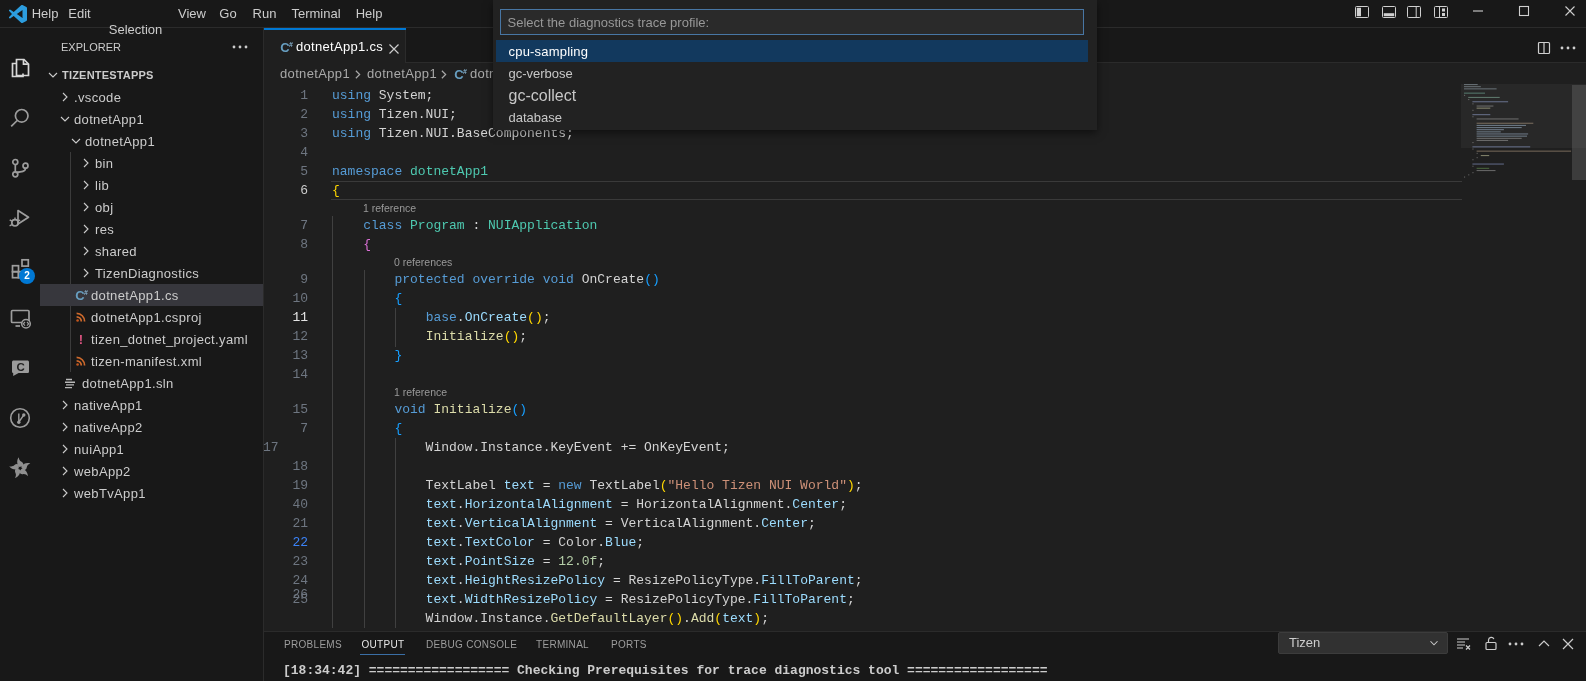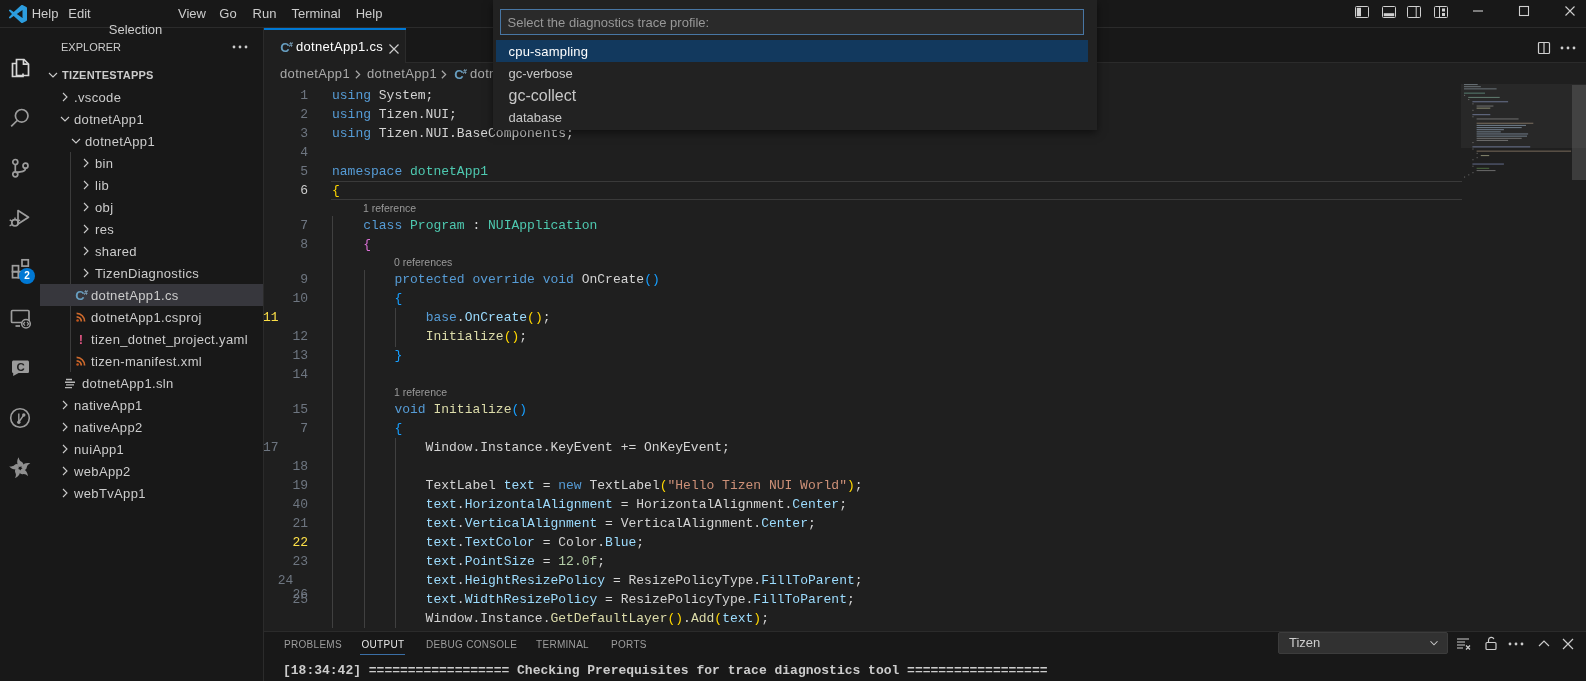--- a/index.html
+++ b/index.html
@@ -299,46 +299,46 @@
 <div class="a" style="left:363px;top:202.1px;color:#999999;font-size:10.5px;line-height:12px;font-family:'Liberation Sans',sans-serif">1 reference</div>
 <div class="a mono" style="left:263px;top:215.6px;width:45px;text-align:right;color:#6e7681;font-size:13px;line-height:19px">7</div>
 <div class="a mono" style="left:332px;top:215.6px;font-size:13px;line-height:19px;white-space:pre"><span style="color:#D4D4D4">    </span><span style="color:#569CD6">class</span><span style="color:#D4D4D4"> </span><span style="color:#4EC9B0">Program</span><span style="color:#D4D4D4"> : </span><span style="color:#4EC9B0">NUIApplication</span></div>
 <div class="a mono" style="left:263px;top:234.6px;width:45px;text-align:right;color:#6e7681;font-size:13px;line-height:19px">8</div>
 <div class="a mono" style="left:332px;top:234.6px;font-size:13px;line-height:19px;white-space:pre"><span style="color:#D4D4D4">    </span><span style="color:#DA70D6">{</span></div>
 <div class="a" style="left:394px;top:256.1px;color:#999999;font-size:10.5px;line-height:12px;font-family:'Liberation Sans',sans-serif">0 references</div>
 <div class="a mono" style="left:263px;top:269.6px;width:45px;text-align:right;color:#6e7681;font-size:13px;line-height:19px">9</div>
 <div class="a mono" style="left:332px;top:269.6px;font-size:13px;line-height:19px;white-space:pre"><span style="color:#D4D4D4">        </span><span style="color:#569CD6">protected</span><span style="color:#D4D4D4"> </span><span style="color:#569CD6">override</span><span style="color:#D4D4D4"> </span><span style="color:#569CD6">void</span><span style="color:#D4D4D4"> </span><span style="color:#D4D4D4">OnCreate</span><span style="color:#179FFF">()</span></div>
 <div class="a mono" style="left:263px;top:288.6px;width:45px;text-align:right;color:#6e7681;font-size:13px;line-height:19px">10</div>
 <div class="a mono" style="left:332px;top:288.6px;font-size:13px;line-height:19px;white-space:pre"><span style="color:#D4D4D4">        </span><span style="color:#179FFF">{</span></div>
-<div class="a mono" style="left:263px;top:307.6px;width:45px;text-align:left;color:#fde047;font-size:13px;line-height:19px">11</div>
+<div class="a mono" style="left:263px;top:307.6px;width:45px;text-align:right;color:#e5e5e5;font-size:13px;line-height:19px">11</div>
 <div class="a mono" style="left:332px;top:307.6px;font-size:13px;line-height:19px;white-space:pre"><span style="color:#D4D4D4">            </span><span style="color:#569CD6">base</span><span style="color:#D4D4D4">.</span><span style="color:#9CDCFE">OnCreate</span><span style="color:#FFD700">(</span><span style="color:#FFD700">)</span><span style="color:#D4D4D4">;</span></div>
 <div class="a mono" style="left:263px;top:326.6px;width:45px;text-align:right;color:#6e7681;font-size:13px;line-height:19px">12</div>
 <div class="a mono" style="left:332px;top:326.6px;font-size:13px;line-height:19px;white-space:pre"><span style="color:#D4D4D4">            </span><span style="color:#DCDCAA">Initialize</span><span style="color:#FFD700">(</span><span style="color:#FFD700">)</span><span style="color:#D4D4D4">;</span></div>
 <div class="a mono" style="left:263px;top:345.6px;width:45px;text-align:right;color:#6e7681;font-size:13px;line-height:19px">13</div>
 <div class="a mono" style="left:332px;top:345.6px;font-size:13px;line-height:19px;white-space:pre"><span style="color:#D4D4D4">        </span><span style="color:#179FFF">}</span></div>
 <div class="a mono" style="left:263px;top:364.6px;width:45px;text-align:right;color:#6e7681;font-size:13px;line-height:19px">14</div>
 <div class="a" style="left:394px;top:386.1px;color:#999999;font-size:10.5px;line-height:12px;font-family:'Liberation Sans',sans-serif">1 reference</div>
 <div class="a mono" style="left:263px;top:399.6px;width:45px;text-align:right;color:#6e7681;font-size:13px;line-height:19px">15</div>
 <div class="a mono" style="left:332px;top:399.6px;font-size:13px;line-height:19px;white-space:pre"><span style="color:#D4D4D4">        </span><span style="color:#569CD6">void</span><span style="color:#D4D4D4"> </span><span style="color:#DCDCAA">Initialize</span><span style="color:#179FFF">()</span></div>
 <div class="a mono" style="left:263px;top:418.6px;width:45px;text-align:right;color:#6e7681;font-size:13px;line-height:19px">7</div>
 <div class="a mono" style="left:332px;top:418.6px;font-size:13px;line-height:19px;white-space:pre"><span style="color:#D4D4D4">        </span><span style="color:#179FFF">{</span></div>
 <div class="a mono" style="left:263px;top:437.6px;width:45px;text-align:left;color:#6e7681;font-size:13px;line-height:19px">17</div>
 <div class="a mono" style="left:332px;top:437.6px;font-size:13px;line-height:19px;white-space:pre"><span style="color:#D4D4D4">            Window.Instance.KeyEvent += OnKeyEvent;</span></div>
 <div class="a mono" style="left:263px;top:456.6px;width:45px;text-align:right;color:#6e7681;font-size:13px;line-height:19px">18</div>
 <div class="a mono" style="left:263px;top:475.6px;width:45px;text-align:right;color:#6e7681;font-size:13px;line-height:19px">19</div>
 <div class="a mono" style="left:332px;top:475.6px;font-size:13px;line-height:19px;white-space:pre"><span style="color:#D4D4D4">            TextLabel </span><span style="color:#9CDCFE">text</span><span style="color:#D4D4D4"> = </span><span style="color:#569CD6">new</span><span style="color:#D4D4D4"> TextLabel</span><span style="color:#FFD700">(</span><span style="color:#CE9178">"Hello Tizen NUI World"</span><span style="color:#FFD700">)</span><span style="color:#D4D4D4">;</span></div>
 <div class="a mono" style="left:263px;top:494.6px;width:45px;text-align:right;color:#6e7681;font-size:13px;line-height:19px">40</div>
 <div class="a mono" style="left:332px;top:494.6px;font-size:13px;line-height:19px;white-space:pre"><span style="color:#D4D4D4">            </span><span style="color:#9CDCFE">text</span><span style="color:#D4D4D4">.</span><span style="color:#9CDCFE">HorizontalAlignment</span><span style="color:#D4D4D4"> = HorizontalAlignment</span><span style="color:#D4D4D4">.</span><span style="color:#9CDCFE">Center</span><span style="color:#D4D4D4">;</span></div>
 <div class="a mono" style="left:263px;top:513.6px;width:45px;text-align:right;color:#6e7681;font-size:13px;line-height:19px">21</div>
 <div class="a mono" style="left:332px;top:513.6px;font-size:13px;line-height:19px;white-space:pre"><span style="color:#D4D4D4">            </span><span style="color:#9CDCFE">text</span><span style="color:#D4D4D4">.</span><span style="color:#9CDCFE">VerticalAlignment</span><span style="color:#D4D4D4"> = VerticalAlignment</span><span style="color:#D4D4D4">.</span><span style="color:#9CDCFE">Center</span><span style="color:#D4D4D4">;</span></div>
-<div class="a mono" style="left:263px;top:532.6px;width:45px;text-align:right;color:#fde047;font-size:13px;line-height:19px">22</div>
+<div class="a mono" style="left:263px;top:532.6px;width:45px;text-align:right;color:#3b82f6;font-size:13px;line-height:19px">22</div>
 <div class="a mono" style="left:332px;top:532.6px;font-size:13px;line-height:19px;white-space:pre"><span style="color:#D4D4D4">            </span><span style="color:#9CDCFE">text</span><span style="color:#D4D4D4">.</span><span style="color:#9CDCFE">TextColor</span><span style="color:#D4D4D4"> = Color</span><span style="color:#D4D4D4">.</span><span style="color:#9CDCFE">Blue</span><span style="color:#D4D4D4">;</span></div>
 <div class="a mono" style="left:263px;top:551.6px;width:45px;text-align:right;color:#6e7681;font-size:13px;line-height:19px">23</div>
 <div class="a mono" style="left:332px;top:551.6px;font-size:13px;line-height:19px;white-space:pre"><span style="color:#D4D4D4">            </span><span style="color:#9CDCFE">text</span><span style="color:#D4D4D4">.</span><span style="color:#9CDCFE">PointSize</span><span style="color:#D4D4D4"> = </span><span style="color:#B5CEA8">12.0f</span><span style="color:#D4D4D4">;</span></div>
-<div class="a mono" style="left:263px;top:570.6px;width:45px;text-align:center;color:#6e7681;font-size:13px;line-height:19px">24</div>
+<div class="a mono" style="left:263px;top:570.6px;width:45px;text-align:right;color:#6e7681;font-size:13px;line-height:19px">24</div>
 <div class="a mono" style="left:332px;top:570.6px;font-size:13px;line-height:19px;white-space:pre"><span style="color:#D4D4D4">            </span><span style="color:#9CDCFE">text</span><span style="color:#D4D4D4">.</span><span style="color:#9CDCFE">HeightResizePolicy</span><span style="color:#D4D4D4"> = ResizePolicyType</span><span style="color:#D4D4D4">.</span><span style="color:#9CDCFE">FillToParent</span><span style="color:#D4D4D4">;</span></div>
 <div class="a mono" style="left:263px;top:589.6px;width:45px;text-align:right;color:#6e7681;font-size:13px;line-height:19px">25</div>
 <div class="a mono" style="left:332px;top:589.6px;font-size:13px;line-height:19px;white-space:pre"><span style="color:#D4D4D4">            </span><span style="color:#9CDCFE">text</span><span style="color:#D4D4D4">.</span><span style="color:#9CDCFE">WidthResizePolicy</span><span style="color:#D4D4D4"> = ResizePolicyType</span><span style="color:#D4D4D4">.</span><span style="color:#9CDCFE">FillToParent</span><span style="color:#D4D4D4">;</span></div>
 <div class="a mono" style="left:263px;top:585px;width:45px;text-align:right;color:#6e7681;font-size:13px;line-height:19px">26</div>
 <div class="a mono" style="left:332px;top:608.6px;font-size:13px;line-height:19px;white-space:pre"><span style="color:#D4D4D4">            Window.Instance.</span><span style="color:#DCDCAA">GetDefaultLayer</span><span style="color:#FFD700">(</span><span style="color:#FFD700">)</span><span style="color:#D4D4D4">.</span><span style="color:#DCDCAA">Add</span><span style="color:#FFD700">(</span><span style="color:#9CDCFE">text</span><span style="color:#FFD700">)</span><span style="color:#D4D4D4">;</span></div>
 <svg class="a" style="left:1461px;top:84px" width="117" height="100" viewBox="0 0 117 100">
     <rect x="3.0" y="0.0" width="13.7" height="1.1" fill="#8fa0aa" opacity="0.55"></rect>
     <rect x="3.0" y="2.1" width="16.8" height="1.1" fill="#8fa0aa" opacity="0.55"></rect>
     <rect x="3.0" y="4.3" width="32.6" height="1.1" fill="#8fa0aa" opacity="0.55"></rect>
     <rect x="3.0" y="8.6" width="21.0" height="1.1" fill="#6fae9b" opacity="0.55"></rect>

